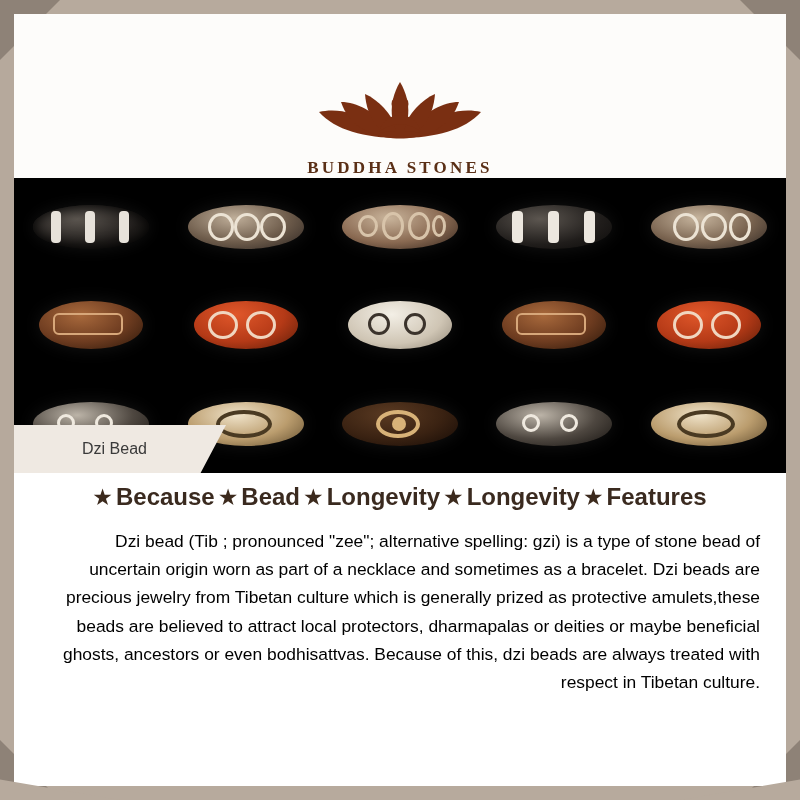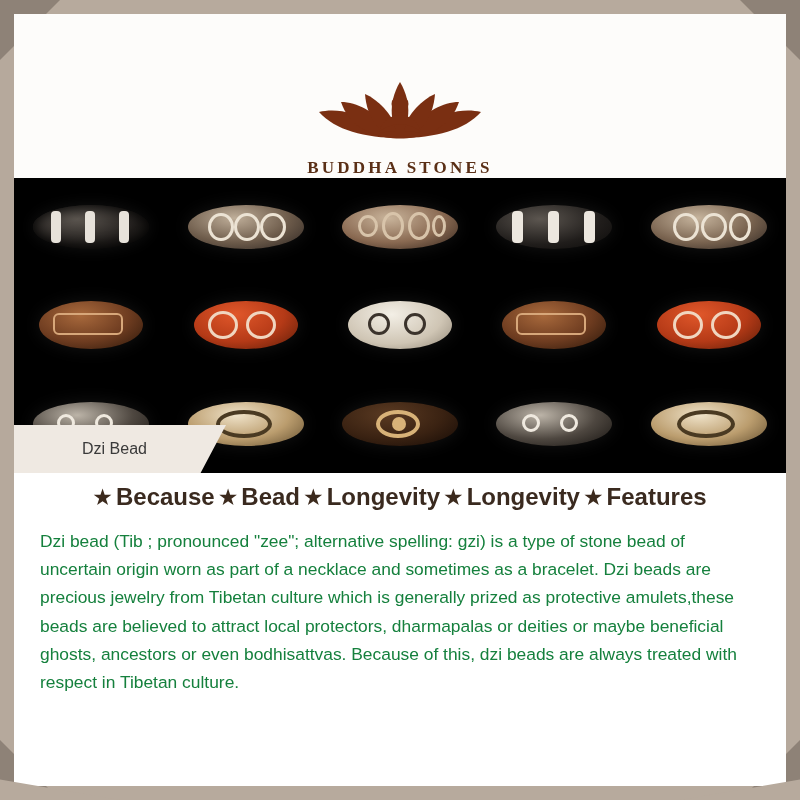--- a/index.html
+++ b/index.html
@@ -142,23 +142,23 @@
     font-size: 24px;
     color: #3a2a1f;
     padding: 0 2px;
   }
 
   
   .body-text {
     padding: 6px 26px 0 26px;
     font-size: 17.4px;
     line-height: 1.62;
-    color: #15803d;
+    color: #000000;
     font-family: "Liberation Sans", sans-serif;
-    text-align: left;
+    text-align: right;
   }
 
   
   .bottom-notch-left, .bottom-notch-right {
     position: absolute; bottom: 0; height: 34px; width: 120px;
     background: #b7aa9d;
   }
   .bottom-notch-left { left: 0; clip-path: polygon(0 40%, 100% 100%, 0 100%); }
   .bottom-notch-right { right: 0; clip-path: polygon(100% 40%, 100% 100%, 0 100%); }
 </style>

